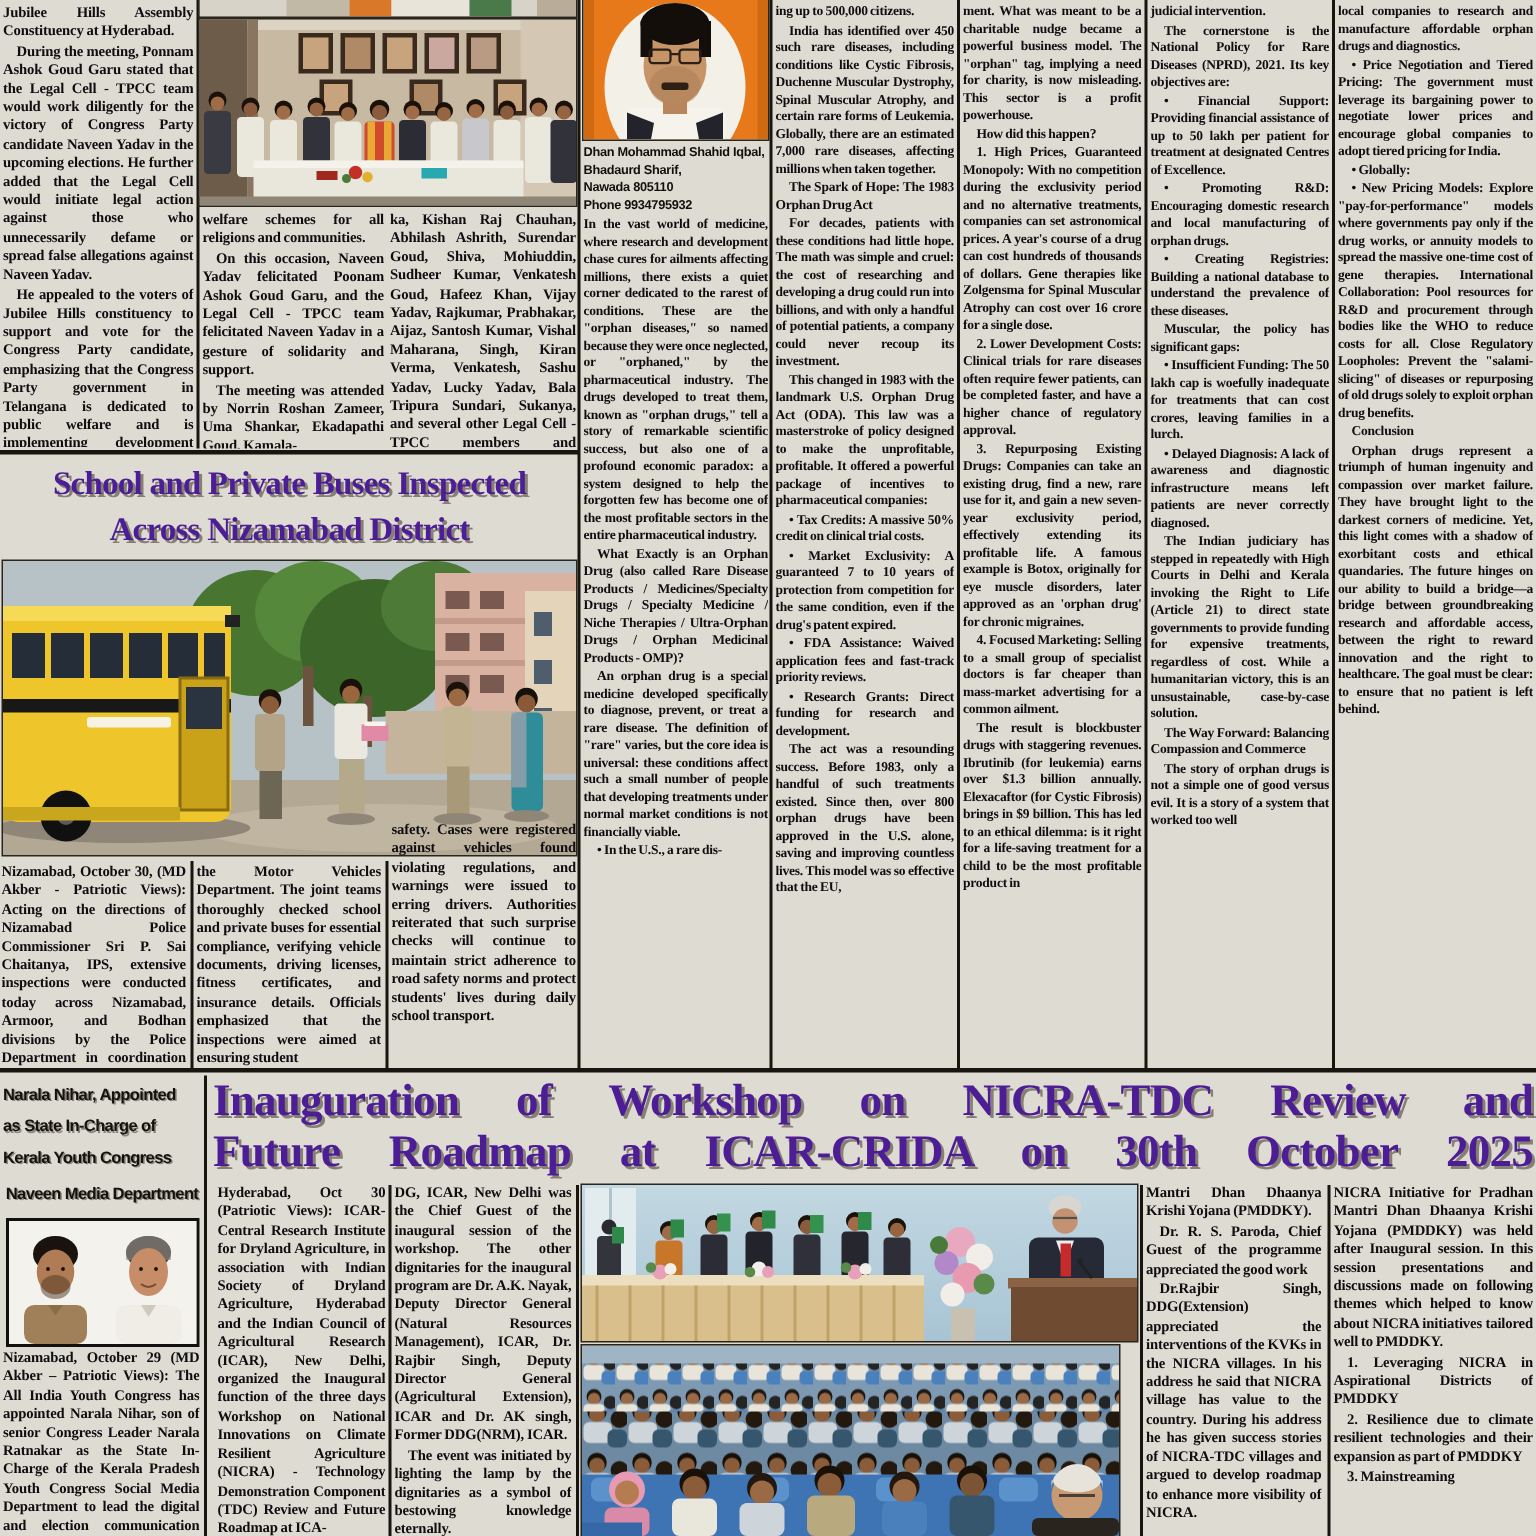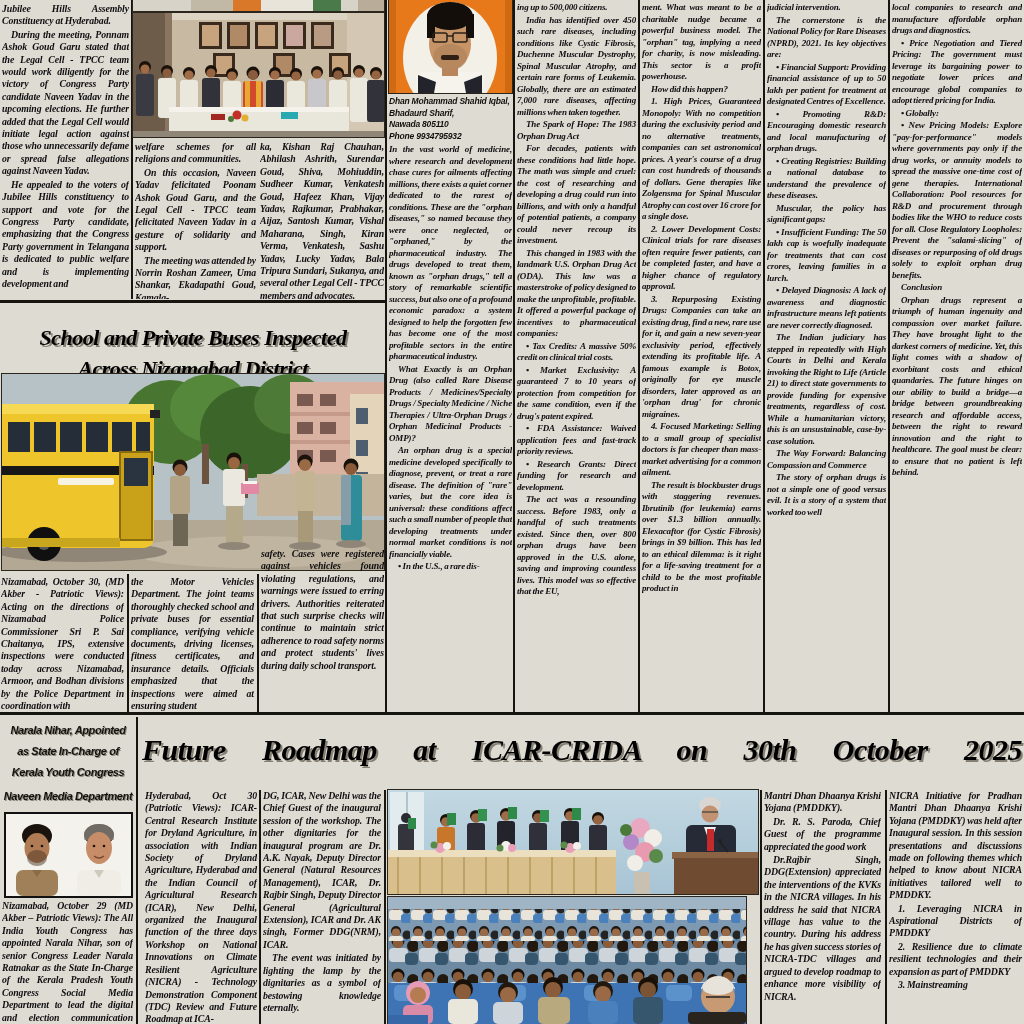--- a/index.html
+++ b/index.html
@@ -1,32 +1,32 @@
 <!DOCTYPE html>
 <html><head>
 <meta charset="utf-8">
 <style>
   html,body{margin:0;padding:0;}
   .page{position:relative;width:1024px;height:1024px;background:#dedbd3;overflow:hidden;
-        font-family:"Liberation Serif","DejaVu Serif",serif;color:#0e0d10;font-style:italic;}
+        font-family:"Liberation Serif","DejaVu Serif",serif;color:#0e0d10;}
   .abs{position:absolute;}
   .col{overflow:hidden;text-align:justify;font-weight:700;color:#0e0d10;}
   .col p{margin:0 0 1px 0;text-indent:9px;}
   .col p:first-child{text-indent:0;}
   .body-lg{font-size:9.8px;line-height:12.4px;letter-spacing:-0.1px;word-spacing:-0.5px;}
   .body-sm{font-size:9px;line-height:11.5px;letter-spacing:-0.15px;word-spacing:-0.5px;}
   .vrule{position:absolute;width:2px;background:#17150f;}
   .hrule{position:absolute;background:#17150f;}
   .photo{position:absolute;overflow:hidden;outline:1px solid #2a261e;background:#b8b0a0;}
   .photo svg{display:block;}
-  .headline{font-weight:700;color:#000000;text-shadow:2px 2px 0 rgba(118,112,98,0.85);margin-top:16px;}
+  .headline{font-weight:700;color:#4c1d95;text-shadow:2px 2px 0 rgba(118,112,98,0.85);}
   .bus-headline{font-size:22px;line-height:31px;text-align:center;letter-spacing:-0.5px;}
   .nicra-line{font-size:30px;line-height:34px;letter-spacing:-0.5px;text-align:justify;text-align-last:justify;}
   .narala-head{font-family:"Liberation Sans",sans-serif;font-weight:700;font-size:11px;line-height:21px;
-               text-align:center;letter-spacing:-0.4px;color:#14120e;text-shadow:1px 1px 0 rgba(120,114,100,0.8);}
+               letter-spacing:-0.4px;color:#14120e;text-shadow:1px 1px 0 rgba(120,114,100,0.8);}
   .narala-sub{font-family:"Liberation Sans",sans-serif;font-weight:700;font-size:11px;text-align:center;
               letter-spacing:-0.4px;color:#14120e;text-shadow:1px 1px 0 rgba(120,114,100,0.8);}
   .caption{font-family:"Liberation Sans",sans-serif;font-weight:700;font-size:8.5px;line-height:11.5px;
            letter-spacing:-0.2px;color:#12100c;}
   .caption div{white-space:nowrap;}
   .frame-box{border:2px solid #111;background:#f4f2ec;}
 </style>
 </head>
 <body>
 
@@ -374,20 +374,21 @@
       <path d="M88 42 Q93 46 98 42" stroke="#7a4a30" stroke-width="1.4" fill="none"></path>
       <rect x="71" y="56" width="44" height="26" rx="7" fill="#efede6"></rect>
       <polygon points="88,56 93,64 98,56" fill="#cfcabd"></polygon>
     </svg>
   </div>
   <div class="abs col body-lg" style="left:2px;top:900px;width:131px;height:124px">
       <p>Nizamabad, October 29 (MD Akber – Patriotic Views): The All India Youth Congress has appointed Narala Nihar, son of senior Congress Leader Narala Ratnakar as the State In-Charge of the Kerala Pradesh Youth Congress Social Media Department to lead the digital and election communication cam-</p>
     </div>
 
   <div class="abs headline" style="left:142px;top:717px;width:880px">
+    <div class="nicra-line">Inauguration of Workshop on NICRA-TDC Review and</div>
     <div class="nicra-line">Future Roadmap  at ICAR-CRIDA on 30th October 2025</div>
   </div>
 
   <div class="abs col body-lg" style="left:145px;top:790px;width:112px;height:234px">
       <p>Hyderabad, Oct 30 (Patriotic Views): ICAR-Central Research Institute for Dryland Agriculture, in association with Indian Society of Dryland Agriculture, Hyderabad and the Indian Council of Agricultural Research (ICAR), New Delhi, organized the Inaugural function of the three days Workshop on National Innovations on Climate Resilient Agriculture (NICRA) - Technology Demonstration Component (TDC) Review and Future Roadmap at ICA-</p>
     </div>
   <div class="abs col body-lg" style="left:263px;top:790px;width:118px;height:234px">
       <p>DG, ICAR, New Delhi was the Chief Guest of the inaugural session of the workshop. The other dignitaries for the inaugural program are Dr. A.K. Nayak, Deputy Director General (Natural Resources Management), ICAR, Dr. Rajbir Singh, Deputy Director General (Agricultural Extension), ICAR and Dr. AK singh, Former DDG(NRM), ICAR.</p>
       <p>The event was initiated by lighting the lamp by the dignitaries as a symbol of bestowing knowledge eternally.</p>
     </div>

